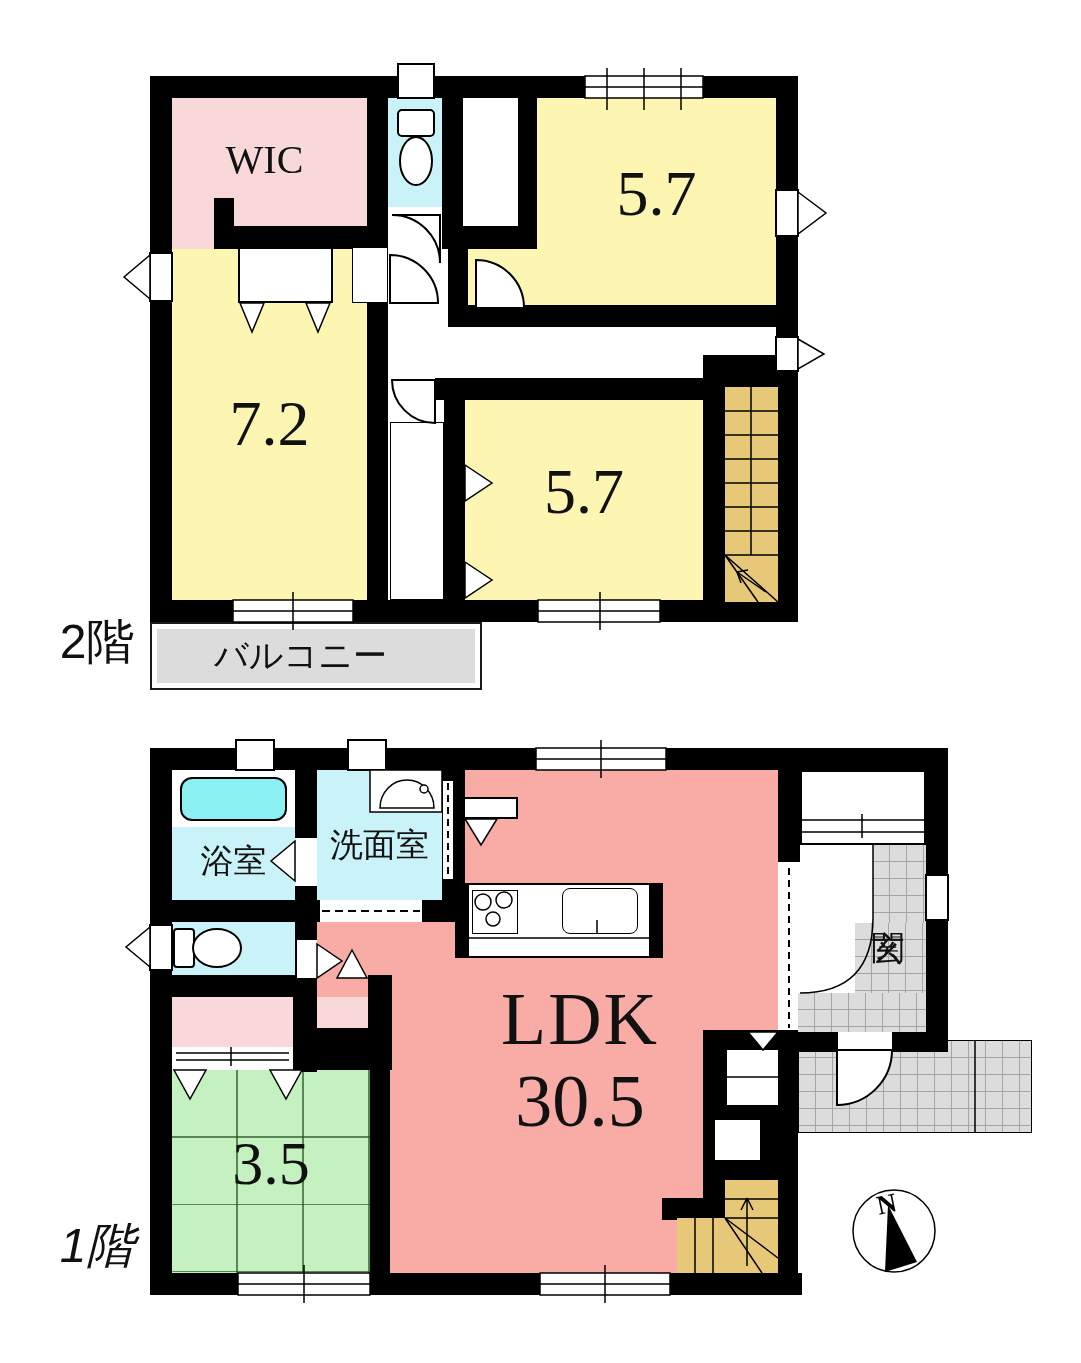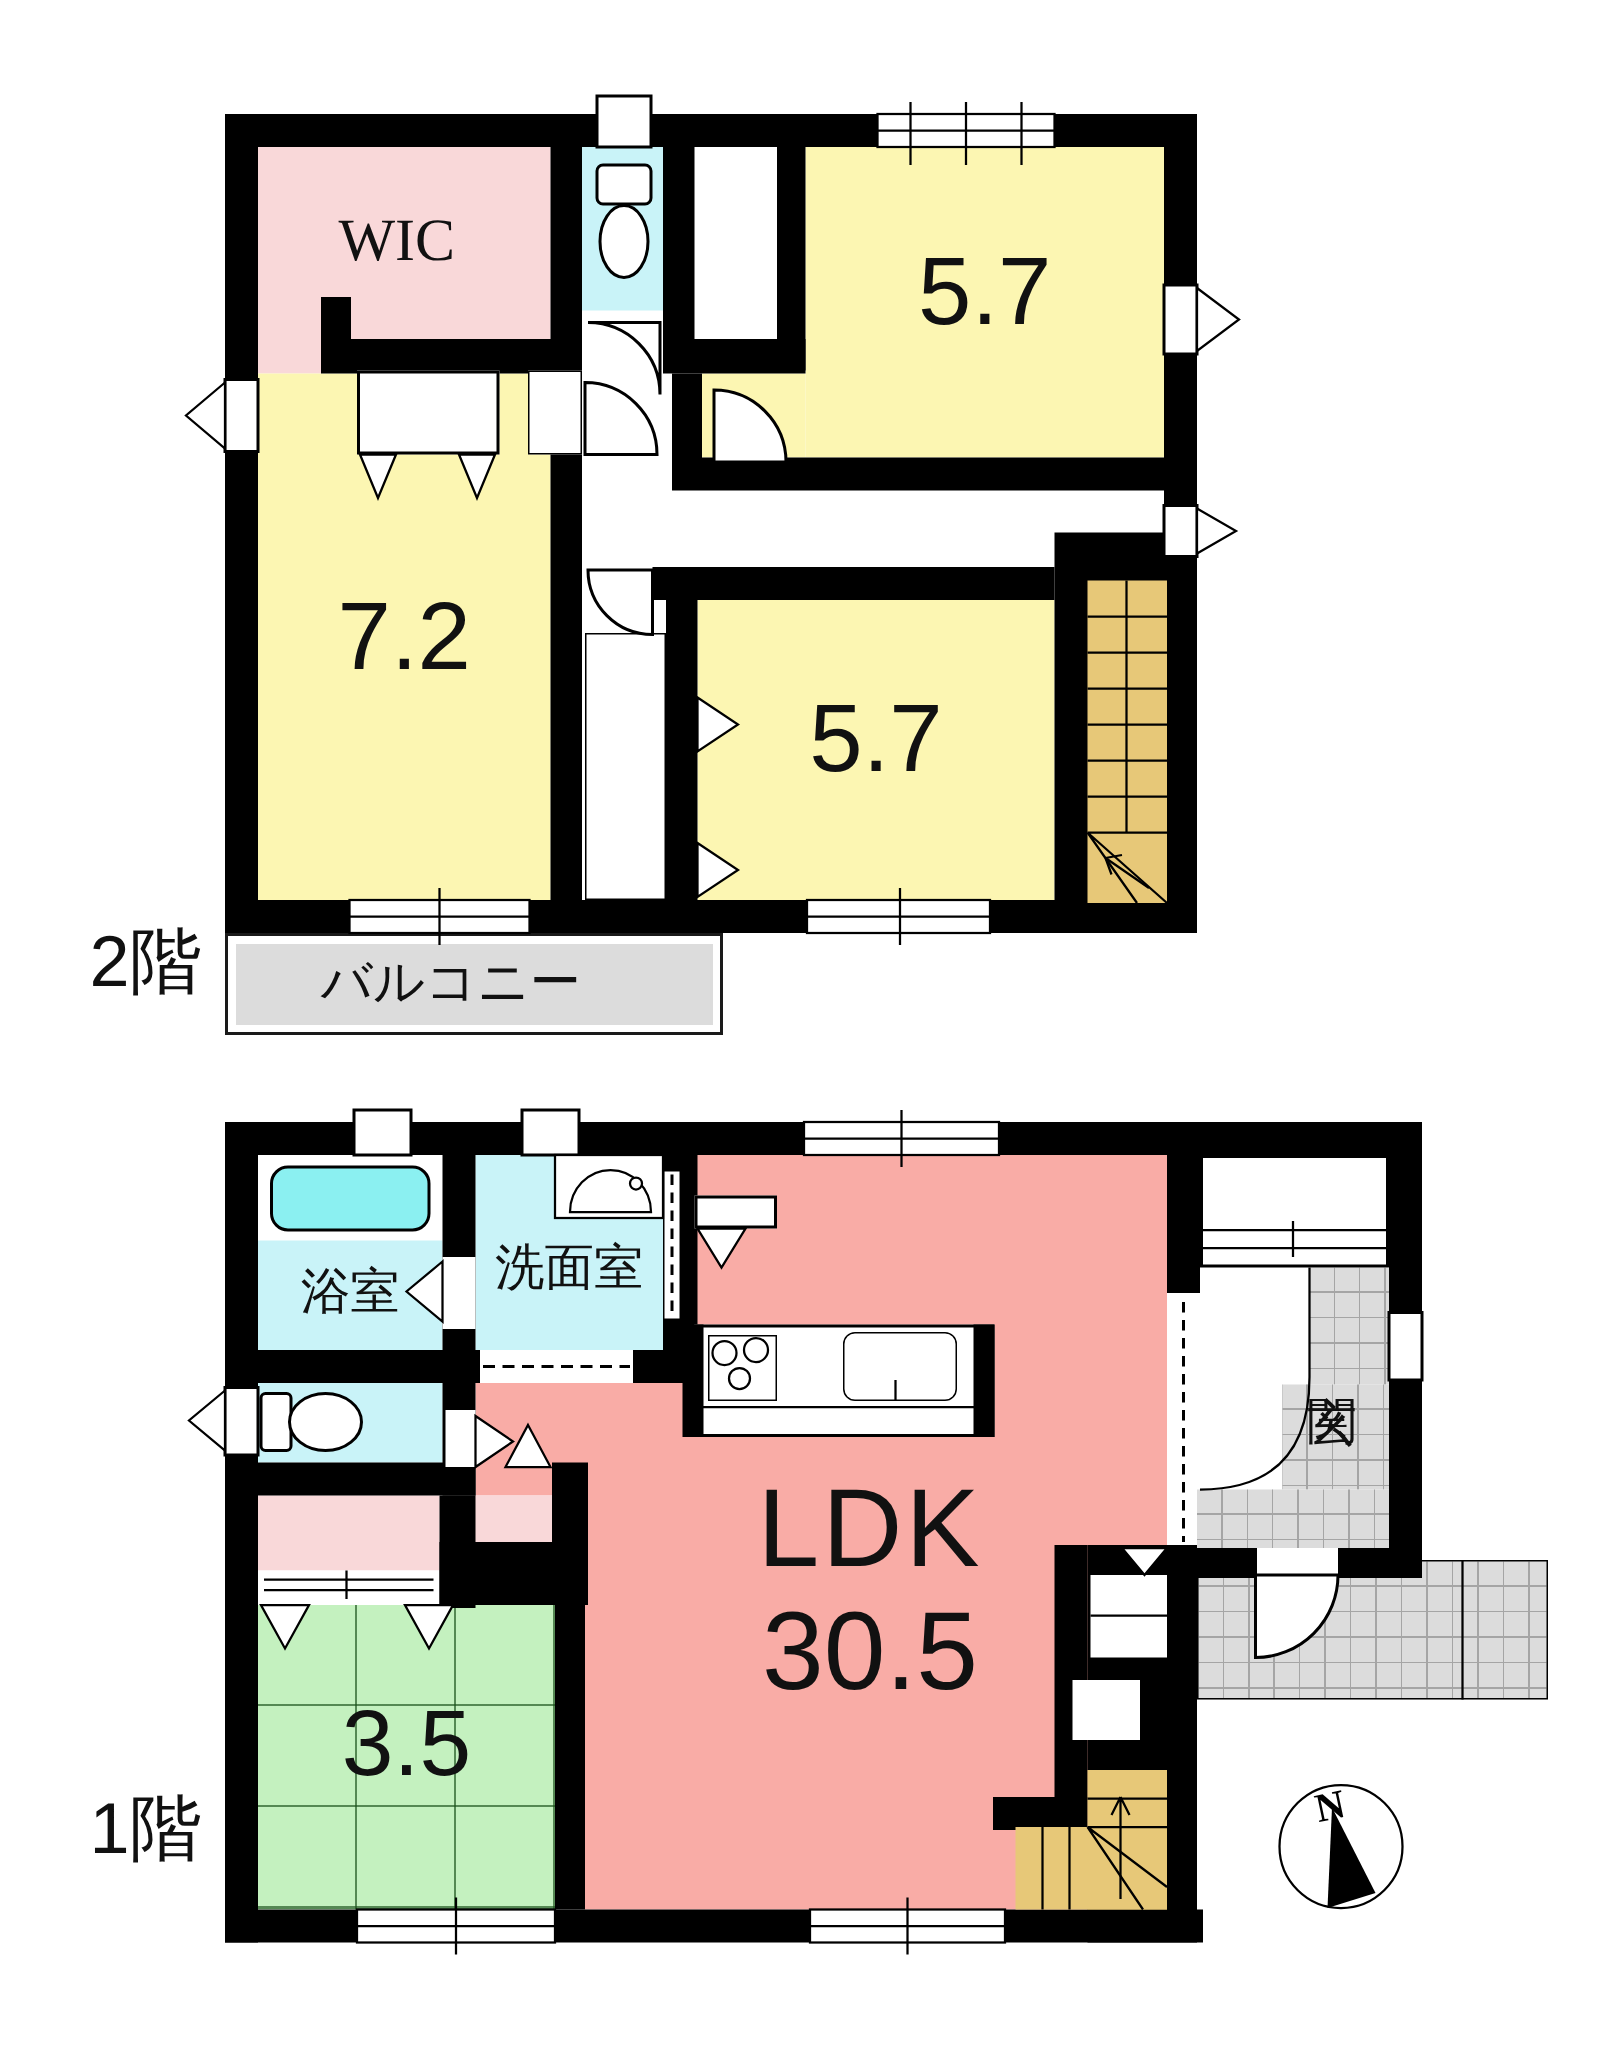--- a/index.html
+++ b/index.html
@@ -15,21 +15,21 @@
   .c-tan{background:var(--stairs-tan);}
   .grid-gray{background-image:
       repeating-linear-gradient(to right, transparent 0 16px, var(--grid-line) 16px 17px),
       repeating-linear-gradient(to bottom, transparent 0 16px, var(--grid-line) 16px 17px);
       background-color:var(--tile-gray);}
   .grid-green{background-image:
       repeating-linear-gradient(to right, transparent 0 64.5px, rgba(25,80,25,.65) 64.5px 66px),
       repeating-linear-gradient(to bottom, transparent 0 66px, rgba(25,80,25,.65) 66px 67.5px);
       background-color:var(--room-green);}
   .lbl{position:absolute;text-align:center;white-space:nowrap;line-height:1;}
-  .num{font-family:Liberation Sans, sans-serif;font-weight:400;}
+  .num{font-family:Liberation Serif, serif;font-weight:400;}
   .jp{font-family:"Liberation Sans",sans-serif;}
   .serif{font-family:"Liberation Serif",serif;}
   .balcony-box{position:absolute;border:2px solid #1a1a1a;background:var(--tile-gray);
       background-clip:content-box;padding:5px;box-sizing:border-box;}
   .outline1{border:1.5px solid #000;box-sizing:border-box;}
   .outline2{border:2px solid #000;box-sizing:border-box;}
   .tub{position:absolute;background:var(--bathtub-cyan);border:2.5px solid #000;
       border-radius:12px;box-sizing:border-box;}
   svg.overlay{position:absolute;left:0;top:0;pointer-events:none;}
   .vert{writing-mode:vertical-rl;}
@@ -124,21 +124,21 @@
     <div class="wall" style="left:455px;top:883px;width:14px;height:75px;"></div>
     <div class="wall" style="left:649px;top:883px;width:14px;height:75px;"></div>
     <div class="white outline1" style="left:472px;top:890px;width:46px;height:44px;"></div>
     <div class="white outline1" style="left:562px;top:888px;width:76px;height:46px;border-radius:8px;"></div>
     <div class="white outline2" style="left:463px;top:797px;width:55px;height:22px;"></div>
     <div class="white" style="left:727px;top:1050px;width:51px;height:55px;"></div>
     <div class="white" style="left:715px;top:1120px;width:45px;height:40px;"></div>
     <div class="abs c-tan" style="left:725px;top:1180px;width:53px;height:93px;"></div>
     <div class="abs c-tan" style="left:677px;top:1218px;width:101px;height:55px;"></div>
 
-    <div class="lbl jp" style="left:42px;top:1196px;width:110px;font-size:48px;">1階</div>
+    <div class="lbl jp" style="left:42px;top:1222px;width:110px;font-size:48px;font-style:italic;">1階</div>
     <div class="lbl jp" style="left:172px;top:844px;width:123px;font-size:33px;">浴室</div>
     <div class="lbl jp" style="left:307px;top:828px;width:145px;font-size:33px;">洗面室</div>
     <div class="lbl num" style="left:420px;top:982px;width:320px;font-size:74px;letter-spacing:2px;">LDK</div>
     <div class="lbl num" style="left:420px;top:1064px;width:320px;font-size:74px;">30.5</div>
     <div class="lbl num" style="left:172px;top:1132px;width:198px;font-size:62px;">3.5</div>
     <div class="lbl jp vert" style="left:872px;top:903px;font-size:33px;letter-spacing:4px;">玄関</div>
   </div>
 
   <svg class="overlay" width="1081" height="1363" viewBox="0 0 1081 1363">
     <g fill="#fff" stroke="#000" stroke-width="2">

